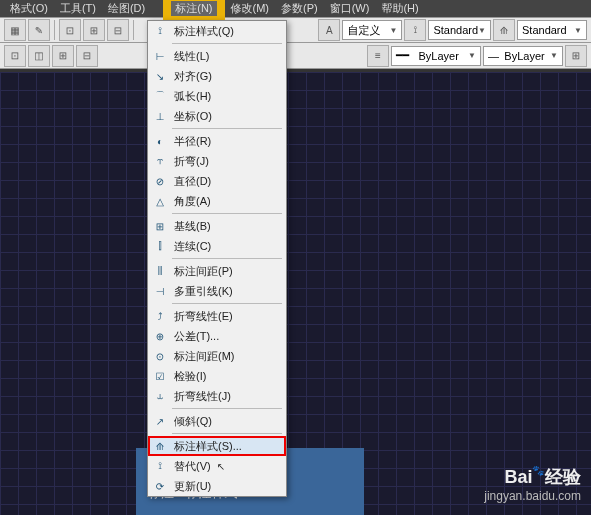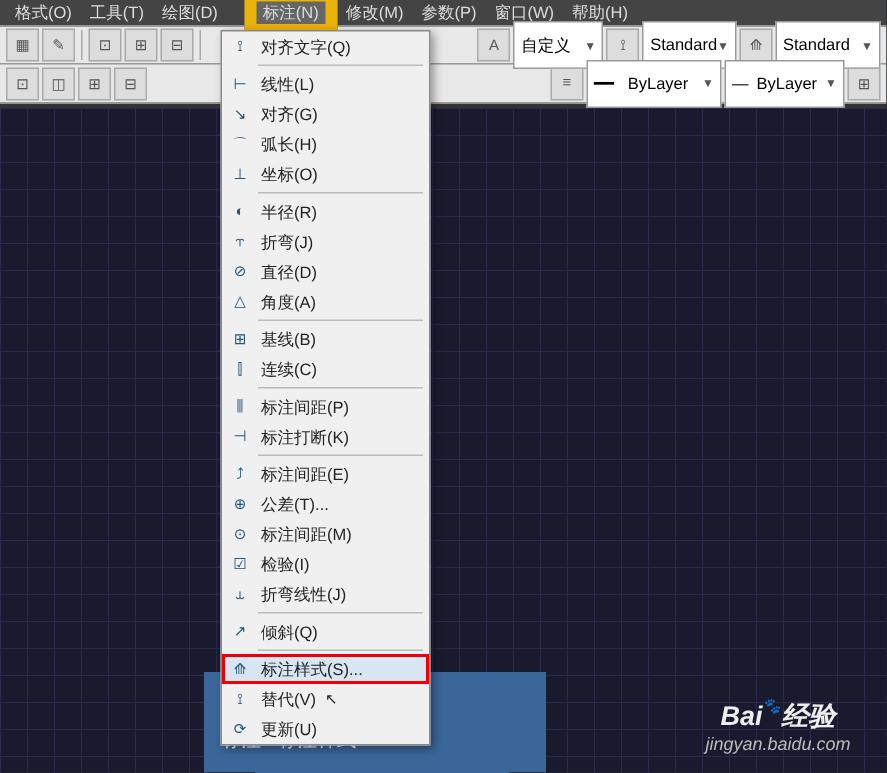--- a/index.html
+++ b/index.html
@@ -5,39 +5,39 @@
 * { margin: 0; padding: 0; box-sizing: border-box; font-family: Microsoft YaHei, SimSun, sans-serif; }
 body { background: #333; width: 591px; height: 515px; overflow: hidden; position: relative; }
 
 .menubar { background: #444; height: 17px; display: flex; align-items: center; padding: 0 4px; font-size: 11px; color: #ddd; }
 .menubar-item { padding: 2px 6px; cursor: pointer; }
 .menubar-item.active { background: #666; border: 8px solid #eab308; padding: 0 4px; margin-left: 12px; }
 
 .toolbar1 { background: #e8e8e8; height: 26px; border-top: 1px solid #999; border-bottom: 1px solid #999; display: flex; align-items: center; padding: 0 4px; gap: 2px; }
 .toolbar2 { background: #e8e8e8; height: 26px; border-bottom: 1px solid #999; display: flex; align-items: center; padding: 0 4px; gap: 2px; }
 .tb-btn { width: 22px; height: 22px; background: #ddd; border: 1px solid #aaa; display: flex; align-items: center; justify-content: center; font-size: 10px; color: #555; }
-.tb-combo { height: 32px; background: #fff; border: 1px solid #999; padding: 0 4px; font-size: 11px; display: flex; align-items: center; min-width: 60px; justify-content: space-between; }
+.tb-combo { height: 20px; background: #fff; border: 1px solid #999; padding: 0 4px; font-size: 11px; display: flex; align-items: center; min-width: 60px; justify-content: space-between; }
 .tb-combo .arrow { font-size: 8px; color: #555; }
 .tb-sep { width: 1px; height: 20px; background: #aaa; margin: 0 2px; }
 
 .canvas-area { position: absolute; top: 72px; left: 0; right: 0; bottom: 0; background: #1a1a2e; }
 .grid-bg { position: absolute; inset: 0; background-image: linear-gradient(#2a2a4e 1px, transparent 1px), linear-gradient(90deg, #2a2a4e 1px, transparent 1px); background-size: 18px 18px; }
 
 .dropdown { position: absolute; top: 20px; left: 147px; width: 140px; background: #f0f0f0; border: 1px solid #888; box-shadow: 2px 2px 6px rgba(0,0,0,0.4); z-index: 100; }
 .dd-item { display: flex; align-items: center; height: 20px; padding: 0 6px 0 2px; font-size: 11px; color: #222; cursor: pointer; position: relative; }
 .dd-item.highlighted { background: #d8e6f3; border: 2px solid #e00; height: 20px; padding: 0 4px 0 0; }
 .dd-icon { width: 20px; height: 16px; display: flex; align-items: center; justify-content: center; font-size: 10px; color: #257; margin-right: 4px; }
 .dd-sep { height: 1px; background: #bbb; margin: 2px 4px 2px 24px; }
 .dd-sub { margin-left: auto; font-size: 8px; color: #555; }
 
 .tip-box { position: absolute; bottom: 0; left: 136px; width: 228px; height: 67px; background: #3a6699; color: #fff; padding: 8px 12px; font-size: 14px; }
 .tip-title { font-size: 14px; margin-bottom: 10px; }
 .tip-text { font-size: 13px; }
 
-.watermark { position: absolute; right: 24px; bottom: 12px; text-align: center; color: #eee; font-style: italic; }
+.watermark { position: absolute; right: 10px; bottom: 12px; text-align: right; color: #eee; }
 .wm-logo { font-size: 18px; font-weight: bold; }
 .wm-logo .paw { font-size: 10px; vertical-align: top; }
 .wm-url { font-size: 12px; color: #bbb; }
 </style>
 </head>
 <body>
 
 <div class="menubar">
   <div class="menubar-item">格式(O)</div>
   <div class="menubar-item">工具(T)</div>
@@ -95,21 +95,21 @@
   <div class="tb-btn">⊞</div>
 </div>
 
 <div class="canvas-area">
   <div class="grid-bg"></div>
 </div>
 
 <div class="dropdown">
   <div class="dd-item">
       <span class="dd-icon">⟟</span>
-      <span>对齐文字(Q)</span>
+      <span>标注样式(Q)</span>
     </div>
   <div class="dd-sep"></div>
   <div class="dd-item">
       <span class="dd-icon">⊢</span>
       <span>线性(L)</span>
     </div>
   <div class="dd-item">
       <span class="dd-icon">↘</span>
       <span>对齐(G)</span>
     </div>
@@ -147,26 +147,26 @@
       <span class="dd-icon">⫿</span>
       <span>连续(C)</span>
     </div>
   <div class="dd-sep"></div>
   <div class="dd-item">
       <span class="dd-icon">⫼</span>
       <span>标注间距(P)</span>
     </div>
   <div class="dd-item">
       <span class="dd-icon">⊣</span>
-      <span>标注打断(K)</span>
+      <span>多重引线(K)</span>
     </div>
   <div class="dd-sep"></div>
   <div class="dd-item">
       <span class="dd-icon">⤴</span>
-      <span>标注间距(E)</span>
+      <span>折弯线性(E)</span>
     </div>
   <div class="dd-item">
       <span class="dd-icon">⊕</span>
       <span>公差(T)...</span>
     </div>
   <div class="dd-item">
       <span class="dd-icon">⊙</span>
       <span>标注间距(M)</span>
     </div>
   <div class="dd-item">

